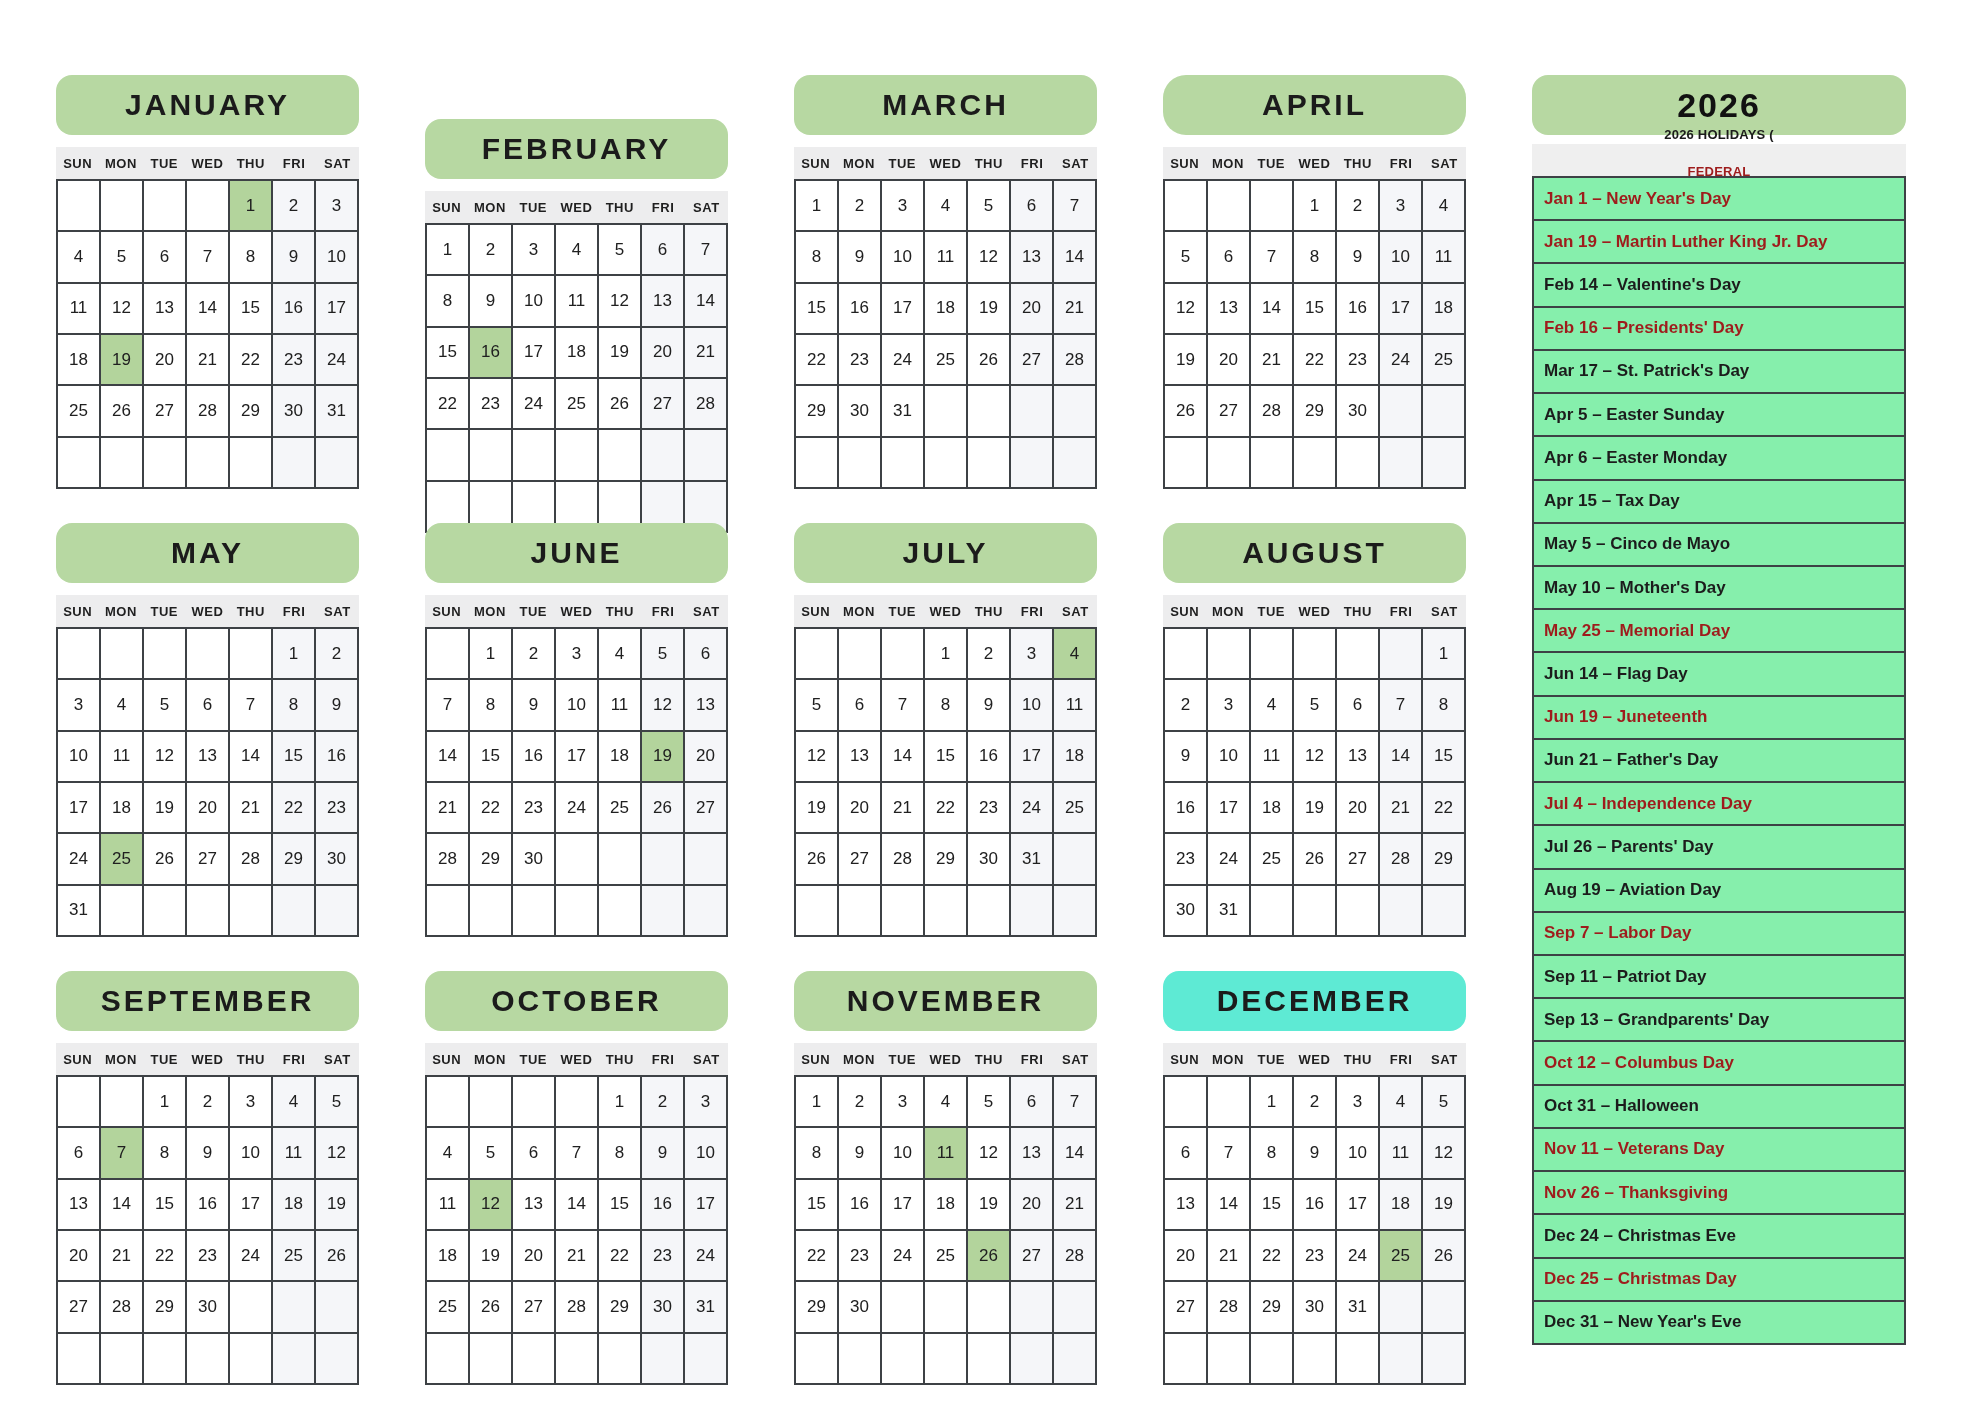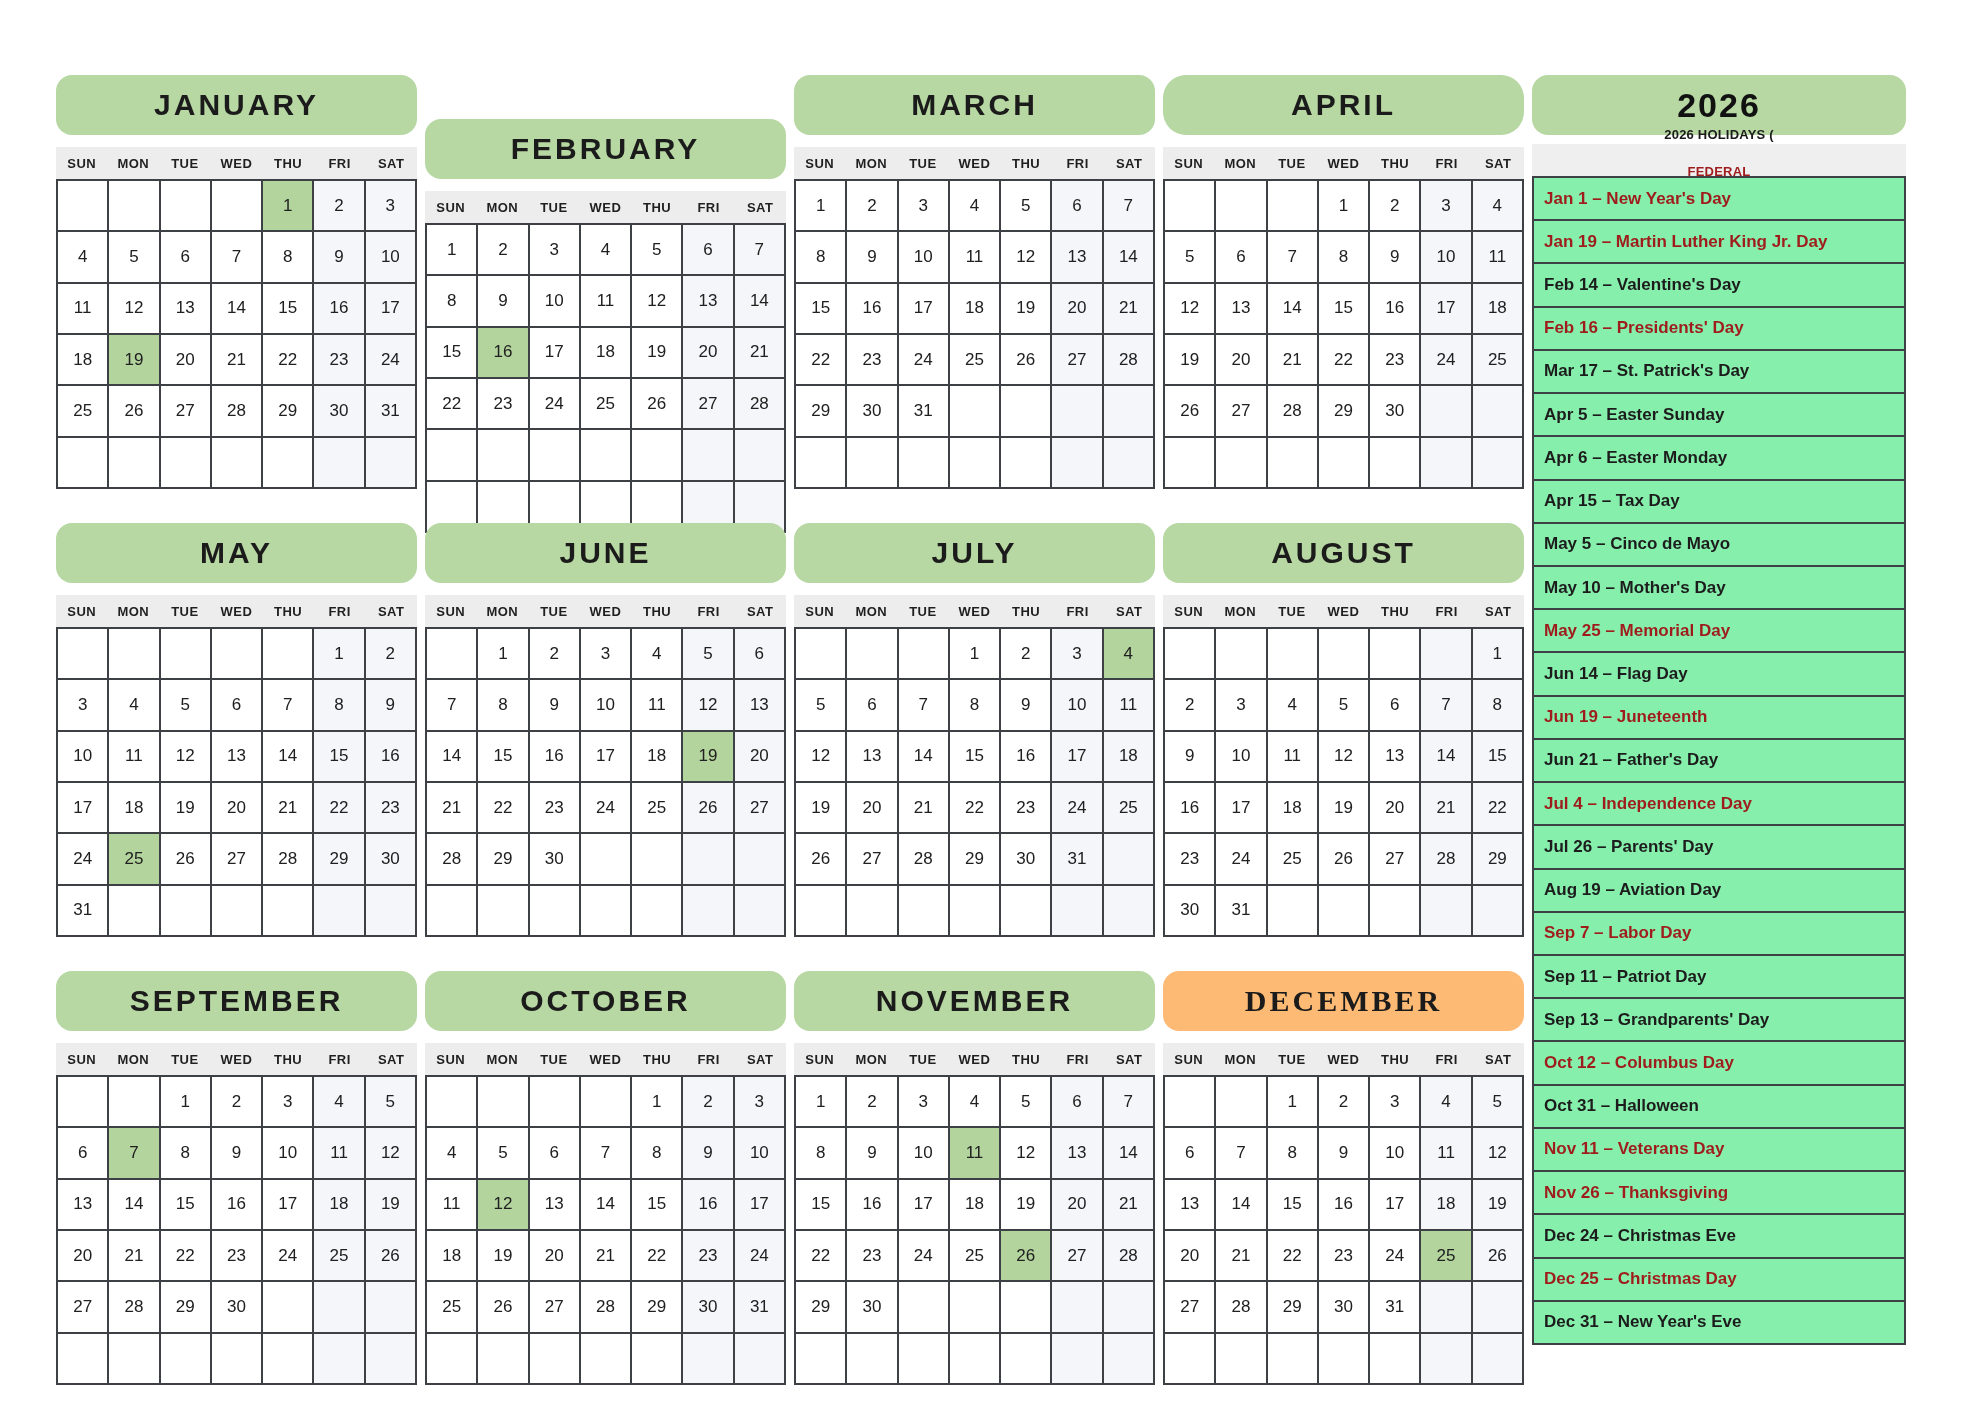--- a/index.html
+++ b/index.html
@@ -9,21 +9,21 @@
     position:relative;overflow:hidden;
   }
   .layout{
     position:absolute;left:56px;top:75px;
     display:grid;
     grid-template-columns:327px 327px 327px 327px 374px;
     grid-template-rows:411px 411px 411px;
     column-gap:42px;row-gap:37px;
   }
   
-  .month{width:361px;}
+  .month{width:303px;}
   .m-head{
     height:60px;border-radius:16px;
     display:flex;align-items:center;justify-content:center;
     font-size:30px;font-weight:700;letter-spacing:3px;color:#1b1b1b;
   }
   .dow{
     margin-top:12px;height:32px;
     display:grid;grid-template-columns:repeat(7,1fr);
     align-items:center;
   }
@@ -679,21 +679,21 @@
         <div class="cell"></div>
         <div class="cell"></div>
         <div class="cell"></div>
         <div class="cell"></div>
         <div class="cell"></div>
         <div class="cell weekend"></div>
         <div class="cell weekend"></div>
       </div>
     </section>
     <section class="month">
-      <div class="m-head" style="background: #fdba74; font-family: Liberation Serif, serif;">DECEMBER</div>
+      <div class="m-head" style="background: #5eead4;">DECEMBER</div>
       <div class="dow" style="background: rgb(237, 237, 238);">
         <span>SUN</span>
         <span>MON</span>
         <span>TUE</span>
         <span>WED</span>
         <span>THU</span>
         <span>FRI</span>
         <span>SAT</span>
       </div>
       <div class="cal" style="background: rgb(61, 65, 69);">

